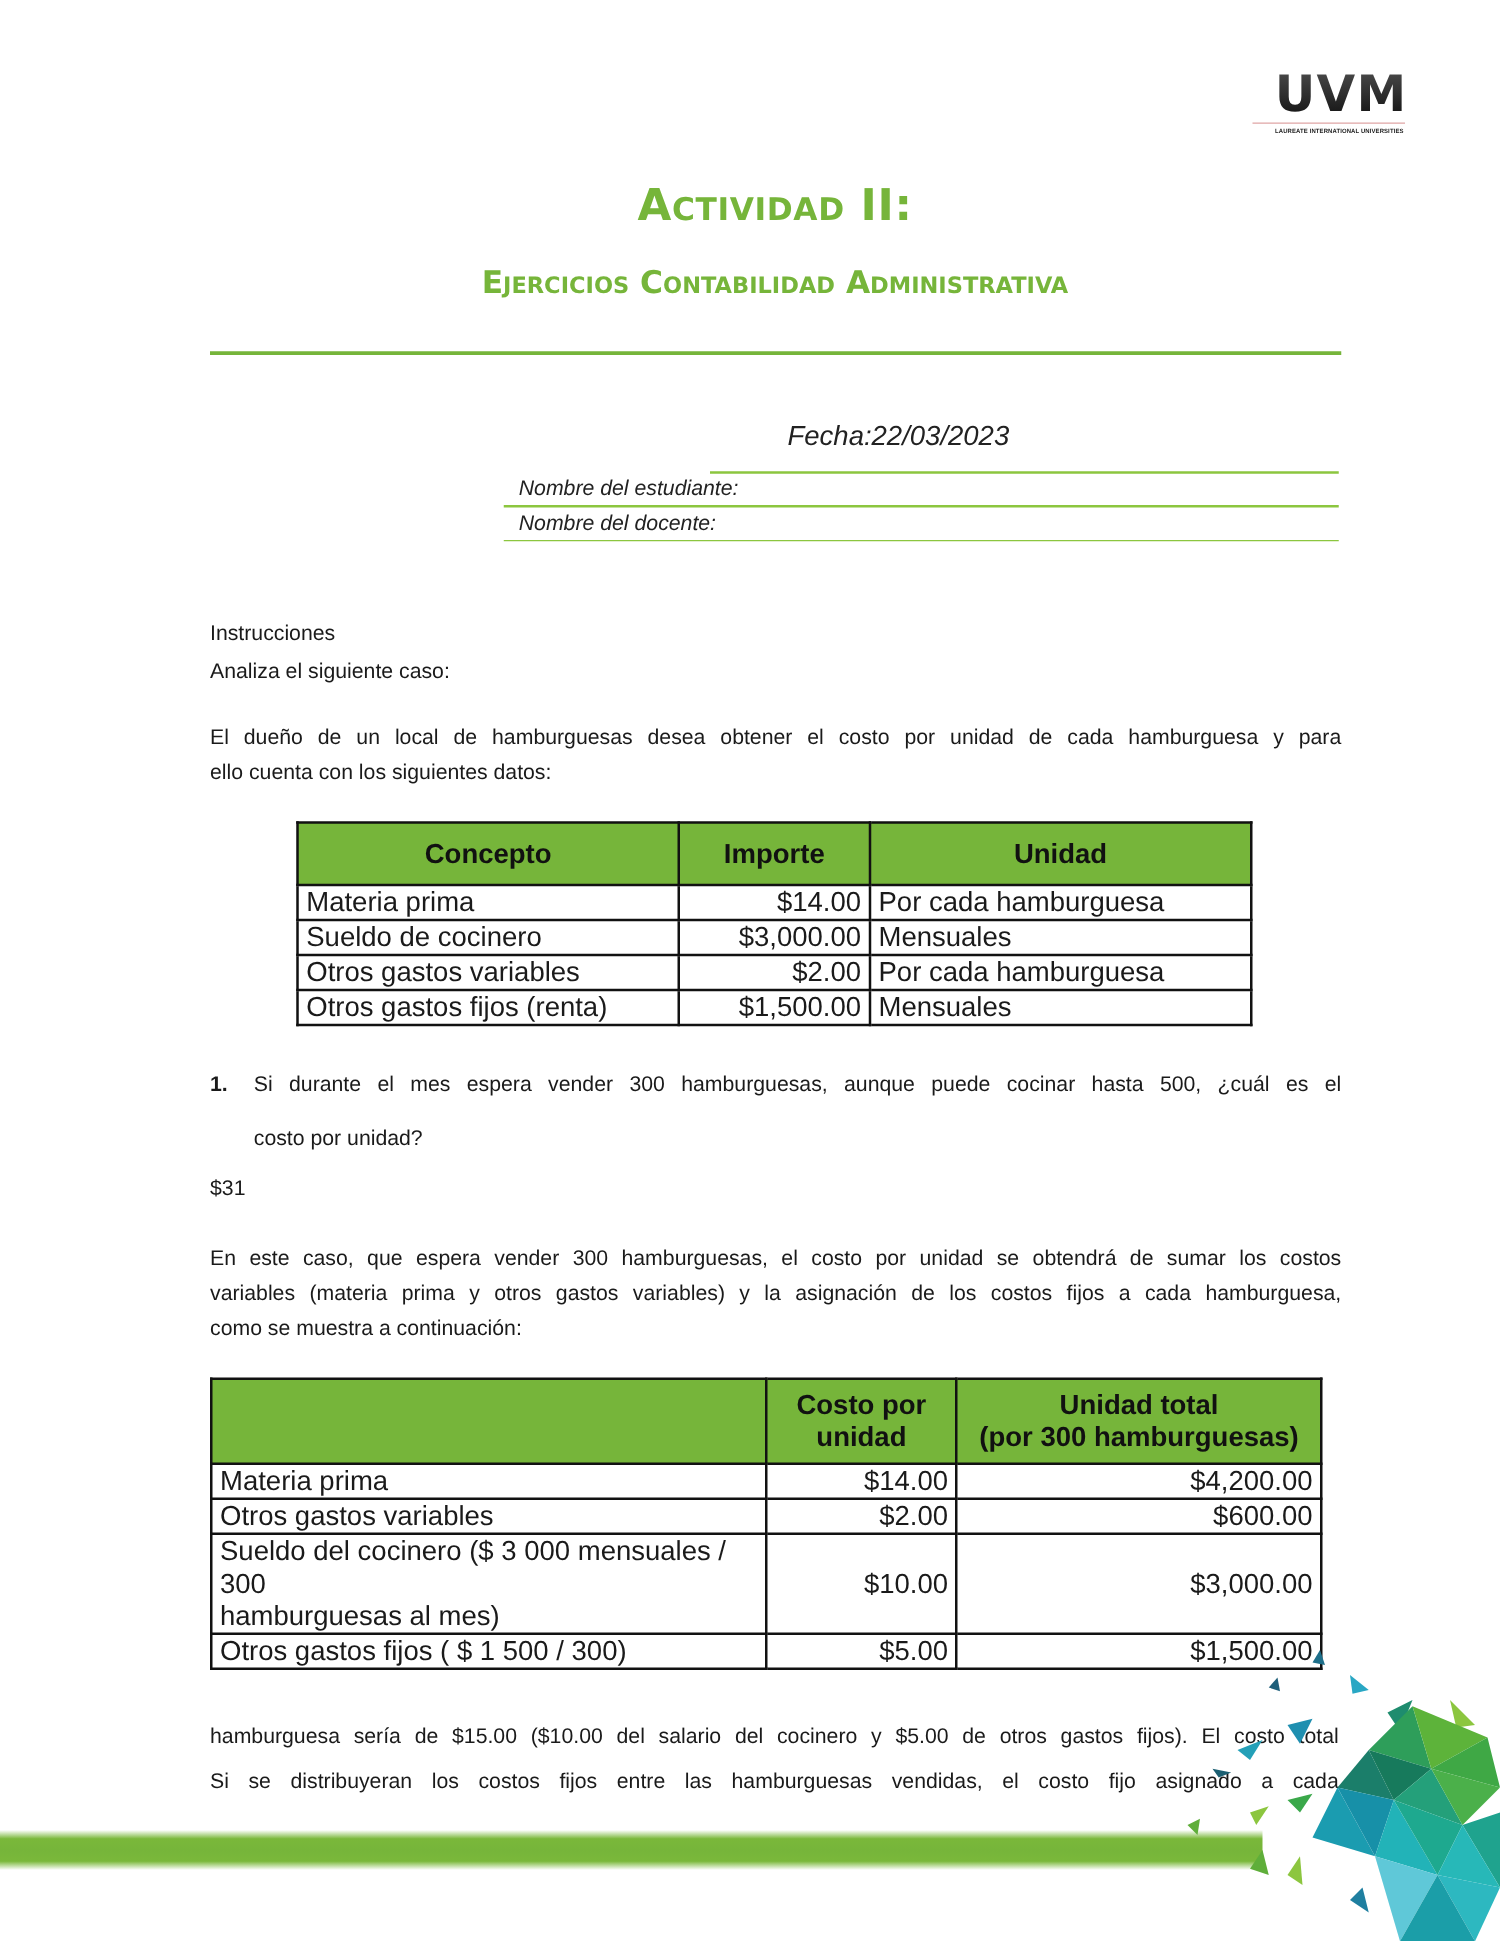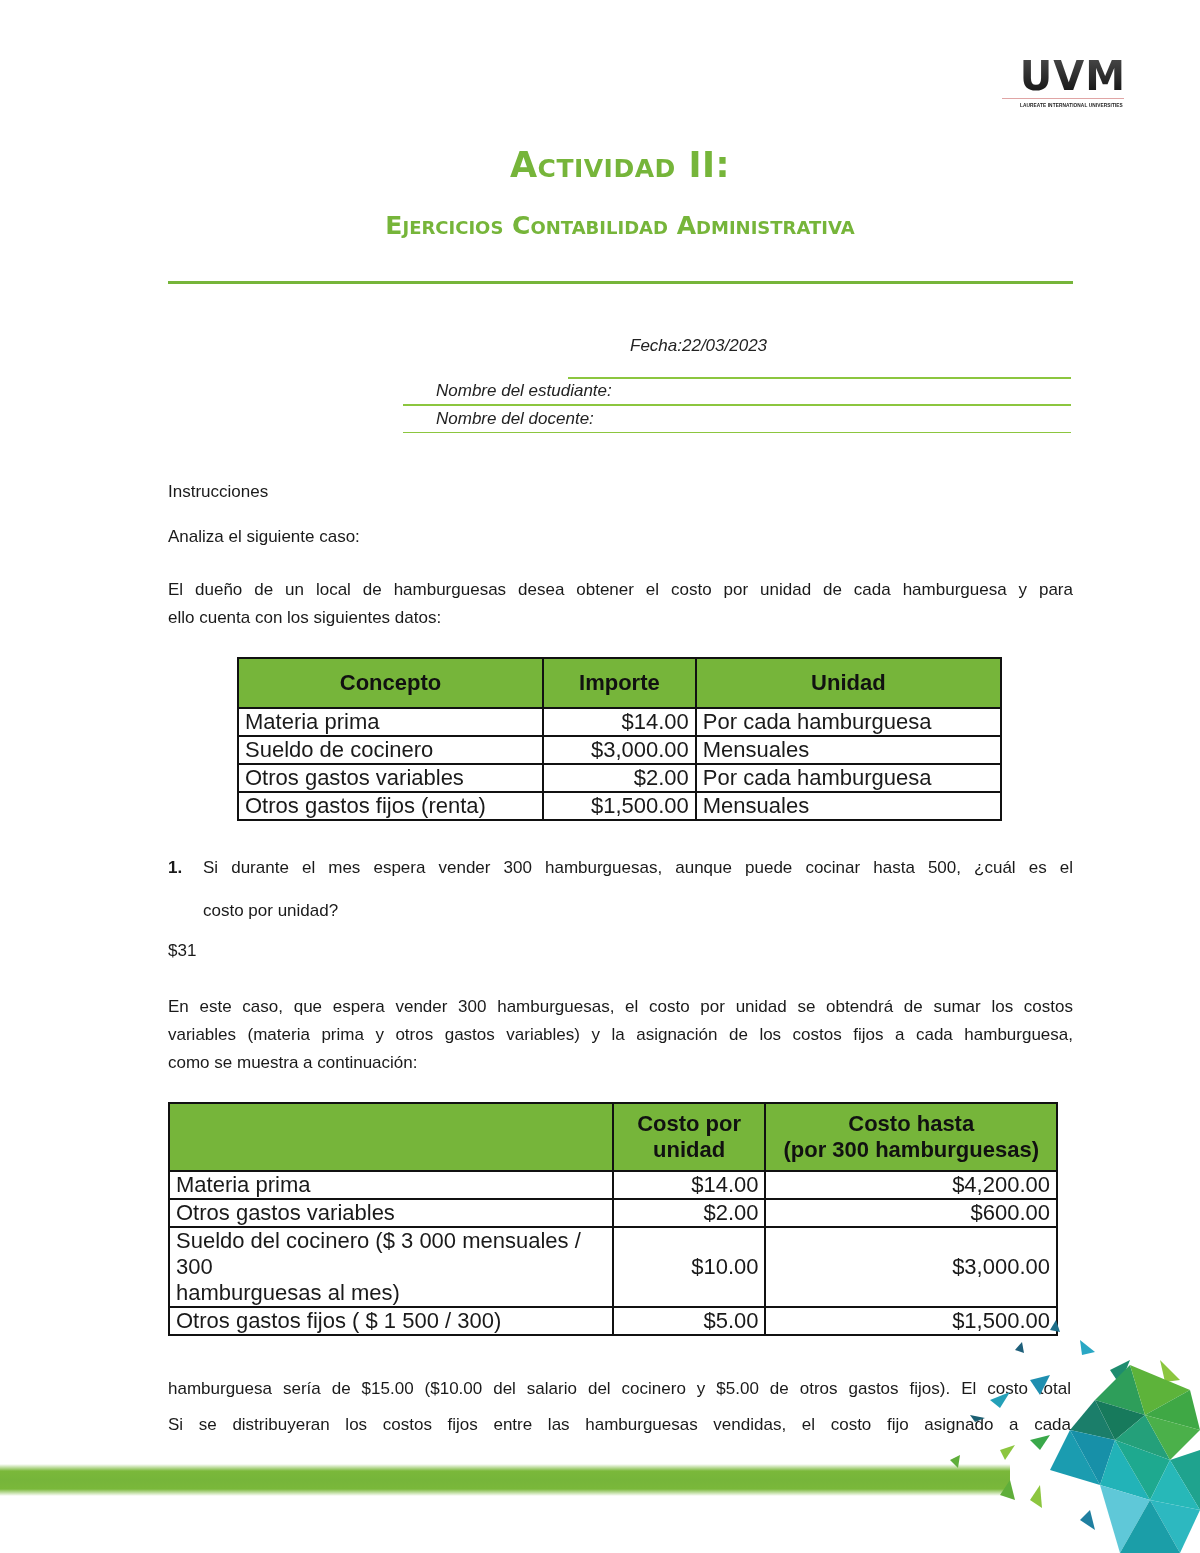--- a/index.html
+++ b/index.html
@@ -11,23 +11,23 @@
                color: #2b2b2b; background: linear-gradient(#4a4a4a, #111111); -webkit-background-clip: text; background-clip: text; -webkit-text-fill-color: transparent; }
   .logo-rule { height: 1px; background: #e0a5a5; margin: 2px 2px 3px 2px; }
   .logo-sub { font-size: 5px; font-weight: bold; letter-spacing: 0.1px; color: #222; white-space: nowrap; transform: scaleX(0.95); }
 
   .title1 { position: absolute; left: 0; width: 1240px; top: 145px; text-align: center; color: #76b53a; font-weight: bold;
             font-family: "DejaVu Sans", sans-serif; font-size: 35px; font-variant: small-caps; letter-spacing: 0.5px; }
   .title2 { position: absolute; left: 0; width: 1240px; top: 211px; text-align: center; color: #76b53a; font-weight: bold;
             font-family: "DejaVu Sans", sans-serif; font-size: 25px; font-variant: small-caps; }
   .title-rule { position: absolute; left: 168px; width: 905px; top: 281px; height: 3px; background: #76b53a; }
 
-  .fecha { position: absolute; left: 630px; top: 336px; font-size: 17px; font-style: italic; color: #222; }
+  .fecha { position: absolute; left: 630px; top: 336px; font-size: 22px; font-style: italic; color: #222; }
   .line-a { position: absolute; left: 568px; top: 377px; width: 503px; height: 2px; background: #8cc63f; }
-  .field-label { position: absolute; left: 415px; font-size: 17px; font-style: italic; color: #222; margin-left: 21px; }
+  .field-label { position: absolute; left: 415px; font-size: 17px; font-style: italic; color: #222; }
   .line-b { position: absolute; left: 403px; width: 668px; height: 2px; background: #8cc63f; }
   .line-c { position: absolute; left: 403px; width: 668px; height: 1px; background: #8cc63f; }
 
   .para { position: absolute; left: 168px; width: 905px; font-size: 17px; line-height: 28px; color: #1a1a1a; }
   .justify { text-align: justify; text-align-last: justify; }
 
   table.t { position: absolute; border-collapse: collapse; font-size: 22px; }
   table.t th, table.t td { border: 2px solid #111; padding: 0 6px; }
   table.t th { background: #76b53a; font-weight: bold; text-align: center; color: #111; }
   table.t td.num { text-align: right; }
@@ -59,21 +59,21 @@
 <div class="title2">Ejercicios Contabilidad Administrativa</div>
 <div class="title-rule"></div>
 
 <div class="fecha">Fecha:22/03/2023</div>
 <div class="line-a"></div>
 <div class="field-label" style="top:381px">Nombre del estudiante:</div>
 <div class="line-b" style="top:404px"></div>
 <div class="field-label" style="top:409px">Nombre del docente:</div>
 <div class="line-c" style="top:432px"></div>
 
-<div class="para" style="top:478px">Instrucciones</div>
+<div class="para" style="top:493px">Instrucciones</div>
 <div class="para" style="top:523px">Analiza el siguiente caso:</div>
 <div class="para justify" style="top:576px">El dueño de un local de hamburguesas desea obtener el costo por unidad de cada hamburguesa y para</div>
 <div class="para" style="top:604px">ello cuenta con los siguientes datos:</div>
 
 <table class="t t1">
   <colgroup>
       <col style="width:306px">
       <col style="width:153px">
       <col style="width:306px">
     </colgroup>
@@ -126,21 +126,21 @@
       <col style="width:292px">
     </colgroup>
   <thead>
     <tr>
       <th></th>
       <th>
         <div>Costo por</div>
         <div>unidad</div>
       </th>
       <th>
-        <div>Costo hasta</div>
+        <div>Unidad total</div>
         <div>(por 300 hamburguesas)</div>
       </th>
     </tr>
   </thead>
   <tbody>
     <tr>
       <td>Materia prima</td>
       <td class="num">$14.00</td>
       <td class="num">$4,200.00</td>
     </tr>

